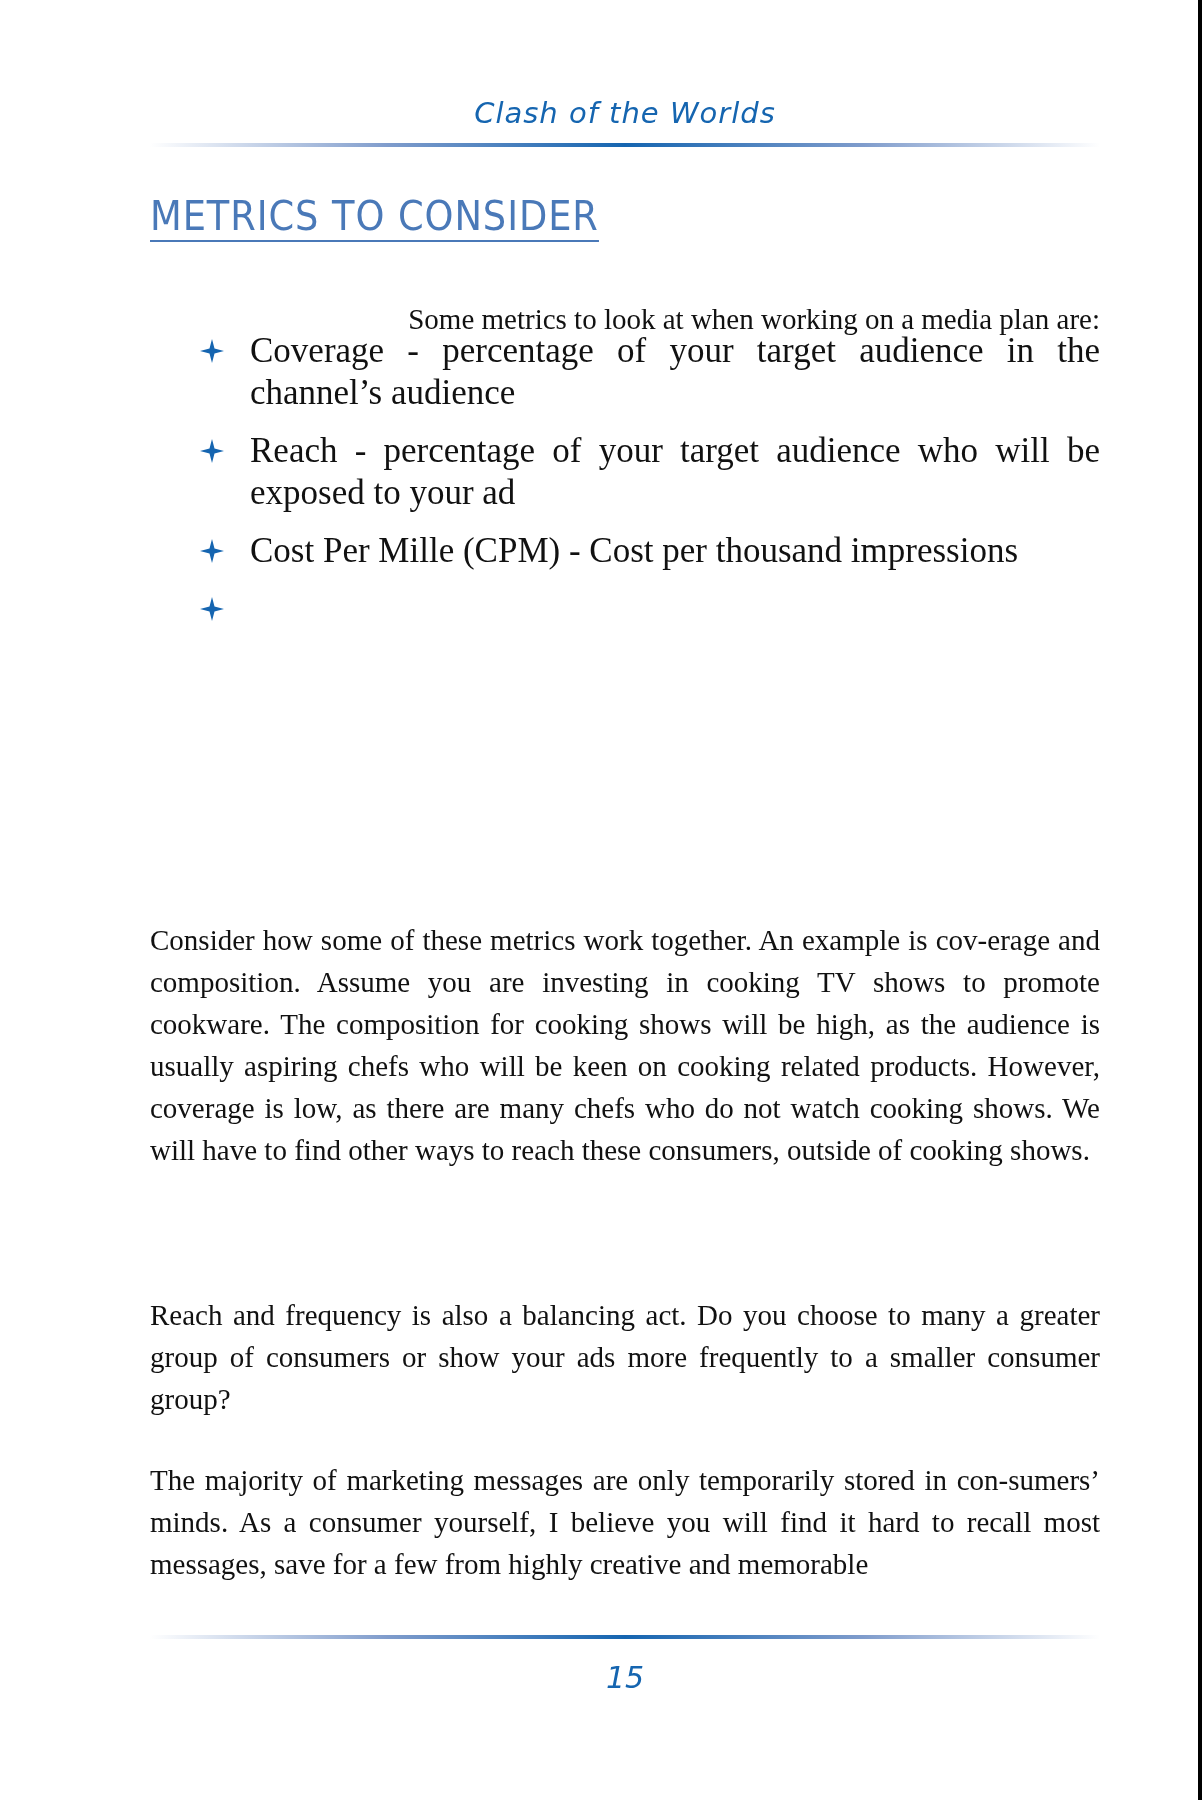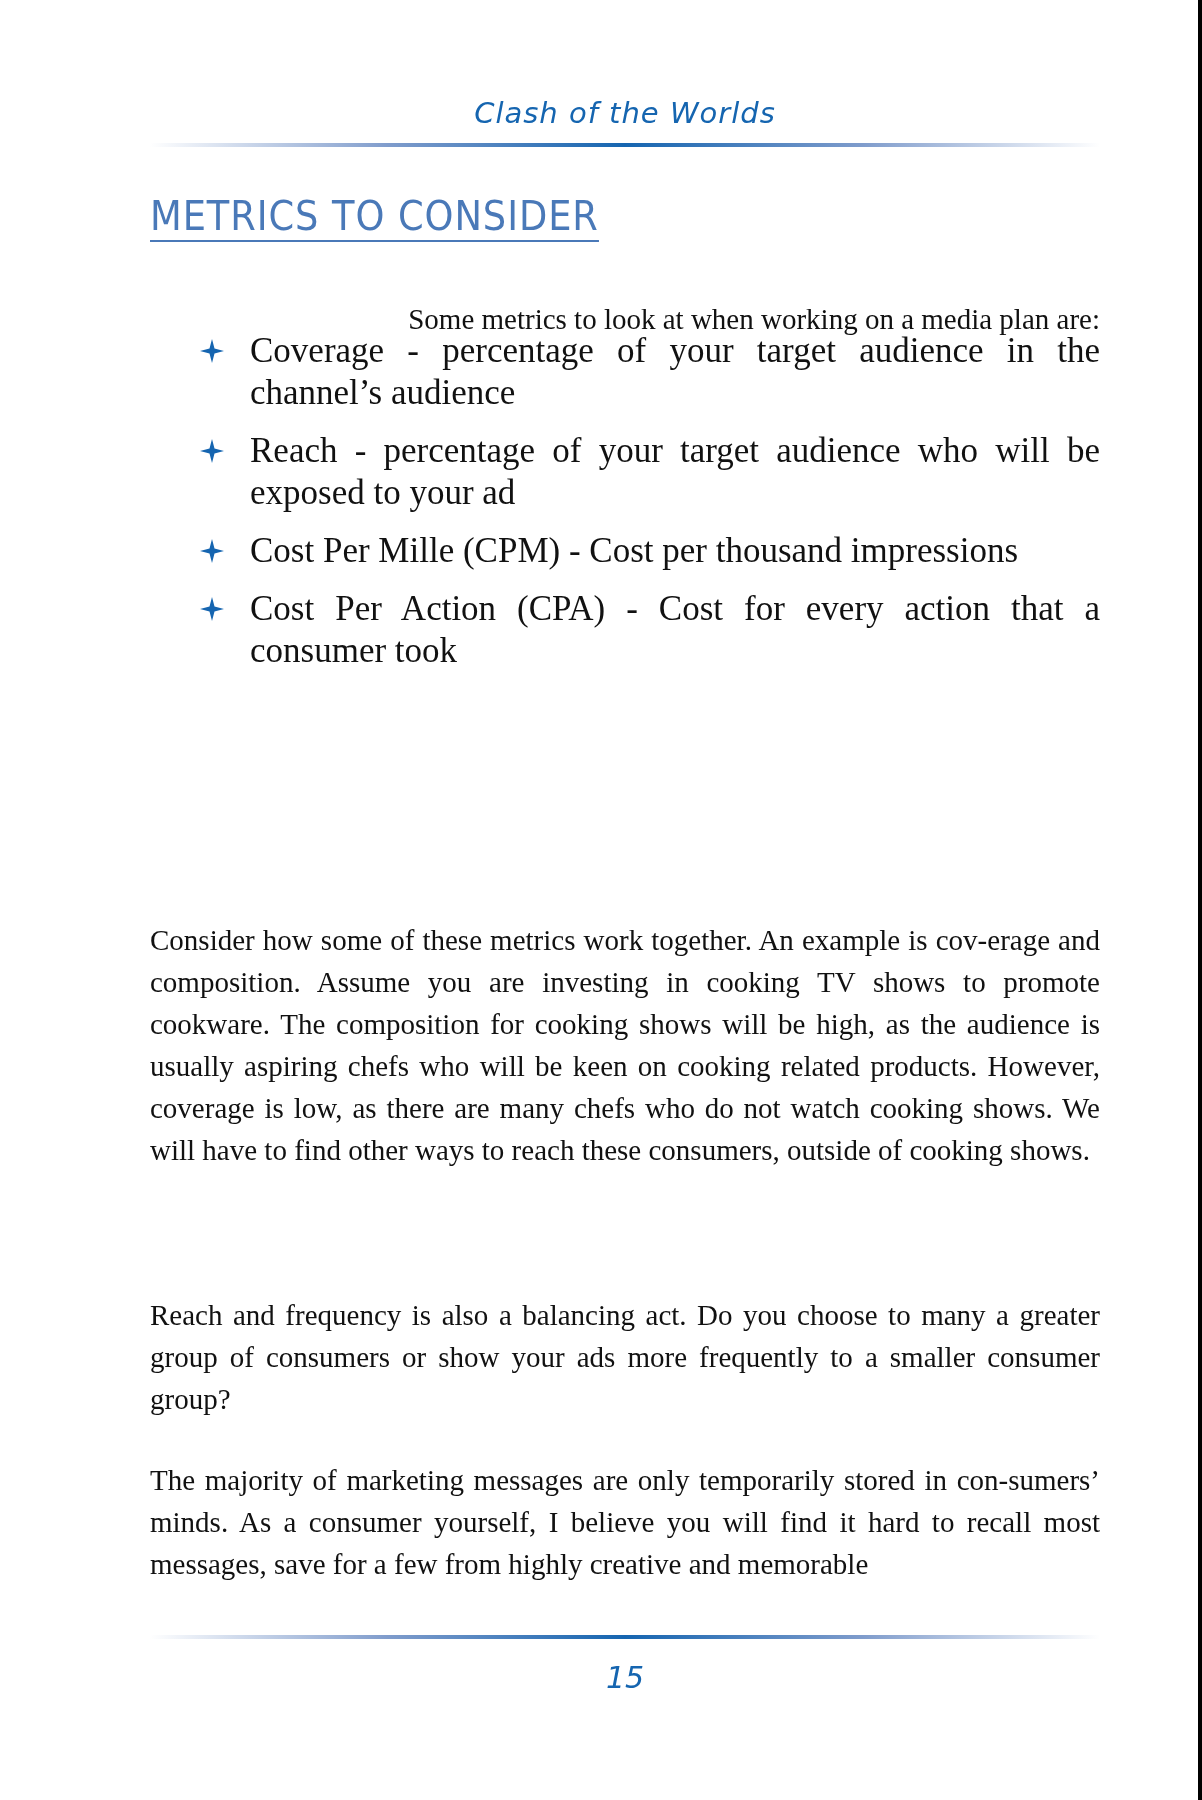--- a/index.html
+++ b/index.html
@@ -88,21 +88,20 @@
         </svg>
       </span>
     <span>Cost Per Mille (CPM) - Cost per thousand impressions</span>
   </li>
   <li>
     <span class="star">
         <svg width="24" height="24" viewBox="0 0 24 24">
           <path d="M12 0 L14.5 9.5 L24 12 L14.5 14.5 L12 24 L9.5 14.5 L0 12 L9.5 9.5 Z" fill="#1565b0"></path>
         </svg>
       </span>
-    <span>Cost Per Action (CPA) - Cost for every action that a consumer took</span>
   </li>
 </ul>
 
 <p class="body-text para1">Consider how some of these metrics work together. An example is cov-erage and composition. Assume you are investing in cooking TV shows to promote cookware. The composition for cooking shows will be high, as the audience is usually aspiring chefs who will be keen on cooking related products. However, coverage is low, as there are many chefs who do not watch cooking shows. We will have to find other ways to reach these consumers, outside of cooking shows.</p>
 <p class="body-text para2">Reach and frequency is also a balancing act. Do you choose to many a greater group of consumers or show your ads more frequently to a smaller consumer group?</p>
 <p class="body-text para3">The majority of marketing messages are only temporarily stored in con-sumers’ minds. As a consumer yourself, I believe you will find it hard to recall most messages, save for a few from highly creative and memorable</p>
 
 <div class="rule bottom"></div>
 <div class="page-number">15</div>
 

